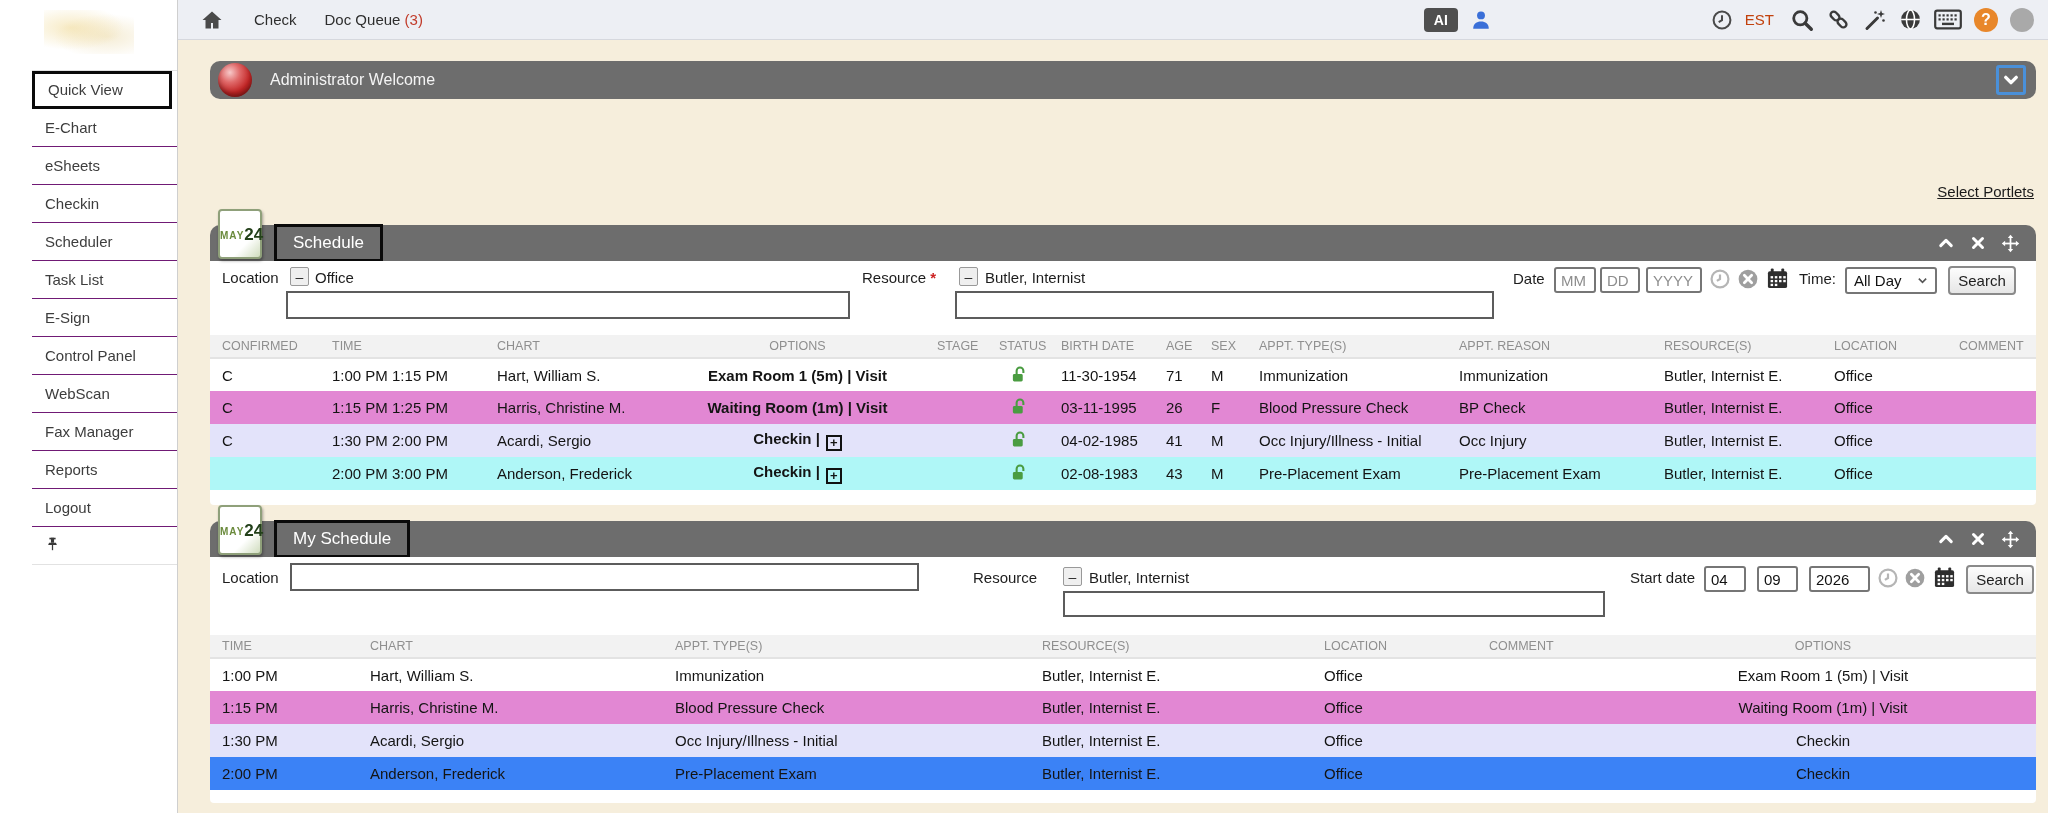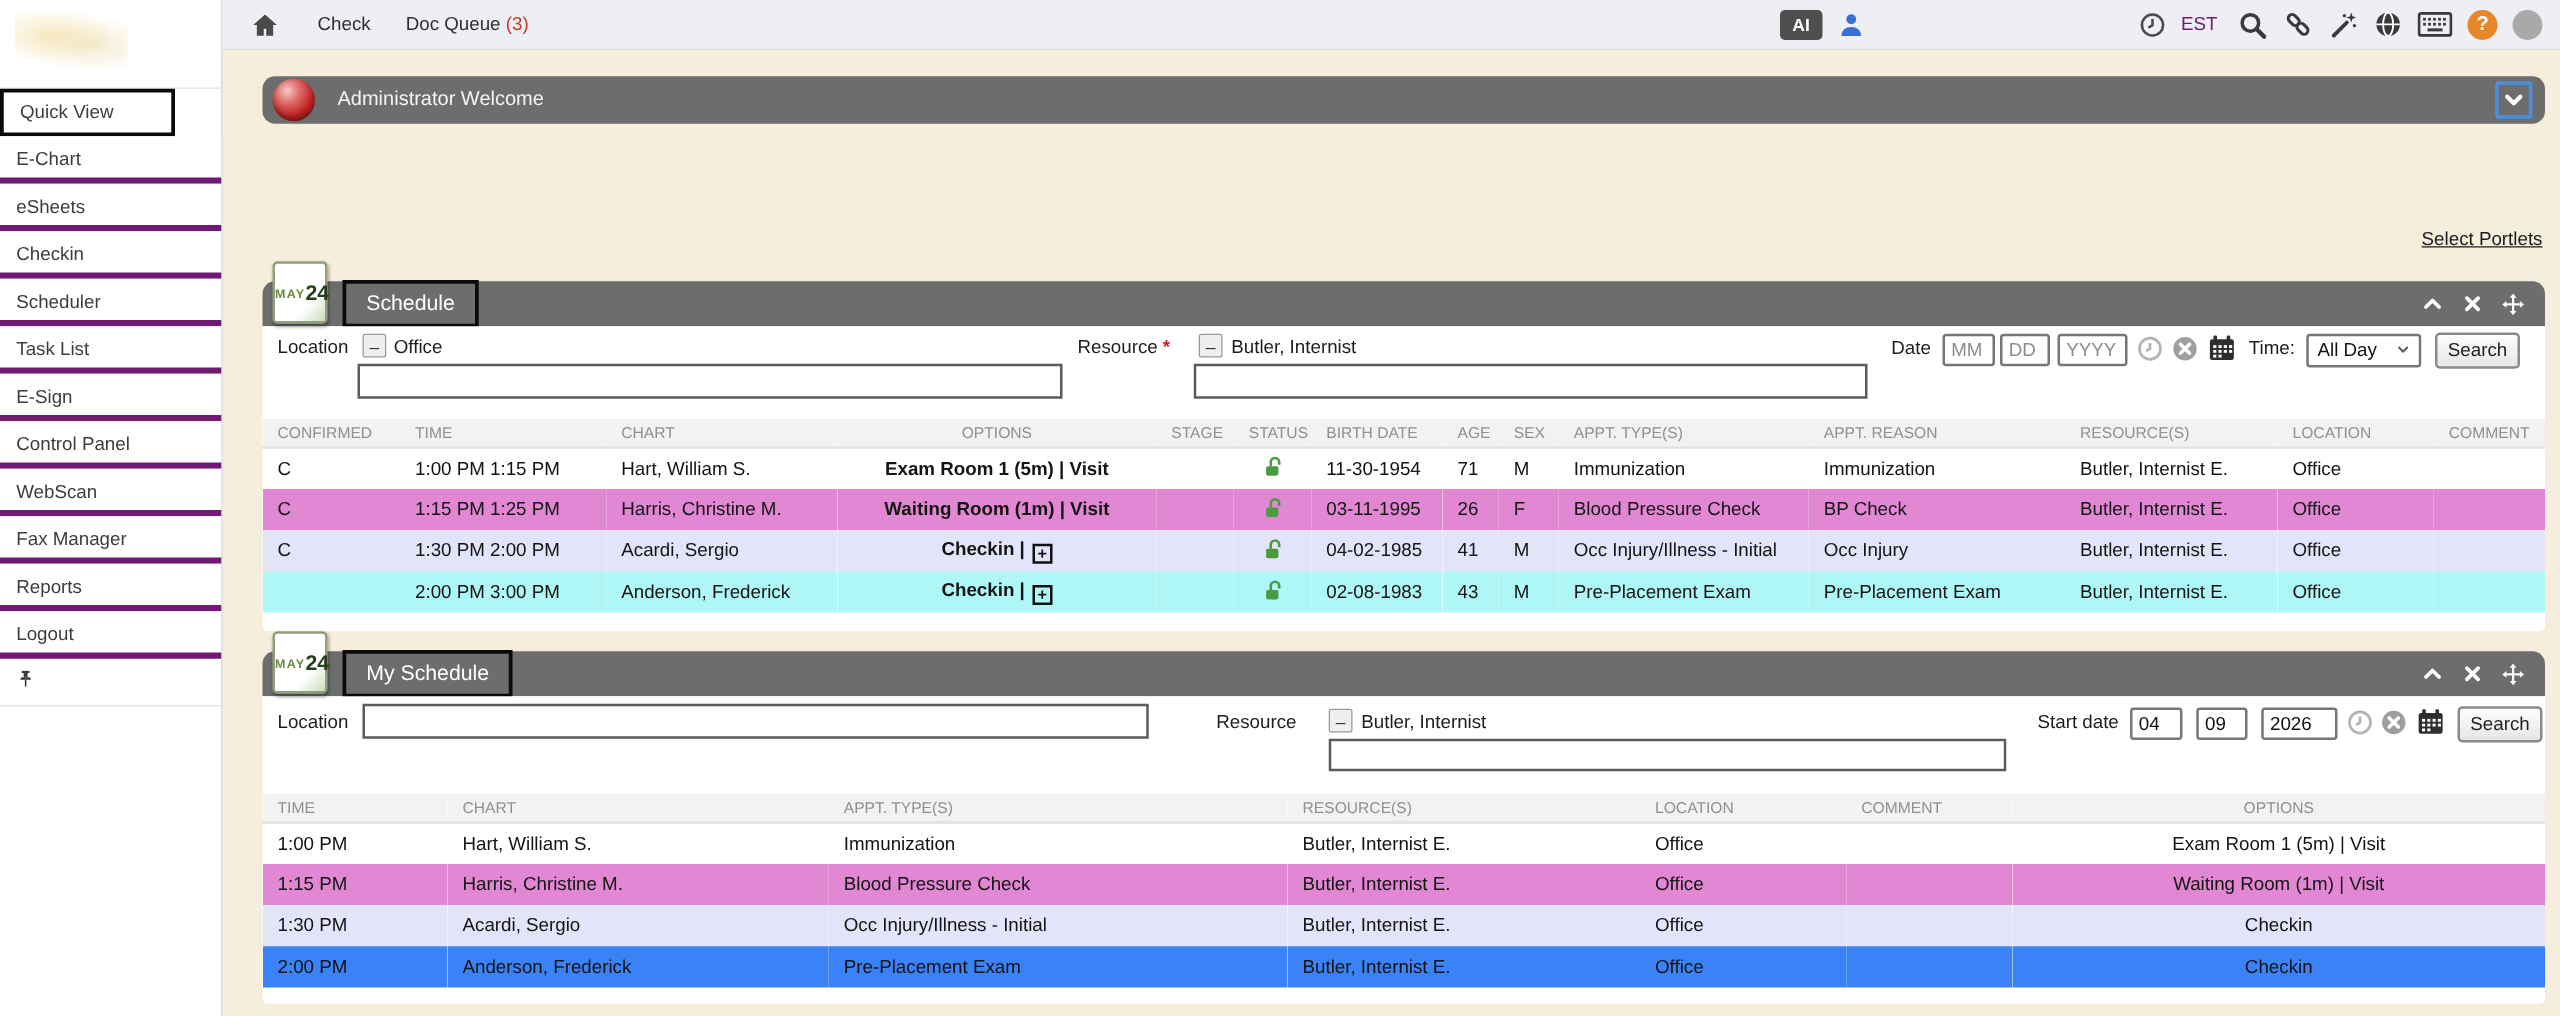--- a/index.html
+++ b/index.html
@@ -10,35 +10,35 @@
   .topbar { position:absolute; left:178px; top:0; right:0; height:40px; background:#edeff4;
             border-bottom:1px solid #d6d8de; display:flex; align-items:center; padding:0 14px 0 22px; }
   .top-link { font-size:15px; color:#2e2e2e; text-decoration:none; margin-right:28px; cursor:pointer; }
   .top-link .red { color:#c13b2a; }
   .tb-icon { display:inline-flex; align-items:center; justify-content:center; cursor:pointer; }
   .home-btn { margin-right:30px; }
   .top-right { margin-left:auto; display:flex; align-items:center; gap:12px; }
   .ai-badge { width:34px; height:24px; background:#4f4f4f; color:#fff; border-radius:4px;
               font-size:14px; font-weight:bold; display:flex; align-items:center; justify-content:center; }
   .top-gap { width:195px; }
-  .est { font-size:15px; color:#701a75; margin-right:4px; }
+  .est { font-size:15px; color:#c2410c; margin-right:4px; }
   .help-circle { width:24px; height:24px; border-radius:50%; background:#e8872a; color:#fff;
                  font-weight:bold; font-size:16px; display:flex; align-items:center; justify-content:center; }
   .gray-dot { width:24px; height:24px; border-radius:50%; background:#a9a9a9; }
 
   
   .sidebar { position:absolute; left:0; top:0; width:178px; height:813px; background:#ffffff;
-             border-right:1px solid #cfcfcf; }
+             border-right:1px solid #cfcfcf;padding-left:32px; }
   .side-logo { height:70px; position:relative; }
   .side-logo::after { content:""; position:absolute; left:12px; top:10px; width:90px; height:44px;
                       background:radial-gradient(ellipse at 30% 40%, rgba(232,196,88,.35), transparent 60%),
                                  radial-gradient(ellipse at 70% 60%, rgba(210,170,60,.22), transparent 60%); }
   .side-menu { border-top:1px solid #e2e2e2; }
   .side-item { height:38px; line-height:37px; padding-left:13px; font-size:15px; color:#3d3d3d;
-               border-bottom:5px solid #701a75; cursor:pointer; background:#fff; }
+               border-bottom:1px solid #701a75; cursor:pointer; background:#fff; }
   .side-item.active { border:3px solid #0a0a0a; width:140px; line-height:31px; }
   .side-pin { height:38px; display:flex; align-items:center; padding-left:13px;
               border-bottom:1px solid #e2e2e2; cursor:pointer; }
 
   
   .main { position:absolute; left:178px; top:40px; right:0; bottom:0; }
 
   .welcome-bar { position:absolute; left:32px; right:12px; top:21px; height:38px; background:#6d6d6d;
                  border-radius:10px; display:flex; align-items:center; }
   .red-orb { width:34px; height:34px; border-radius:50%; margin-left:8px;

